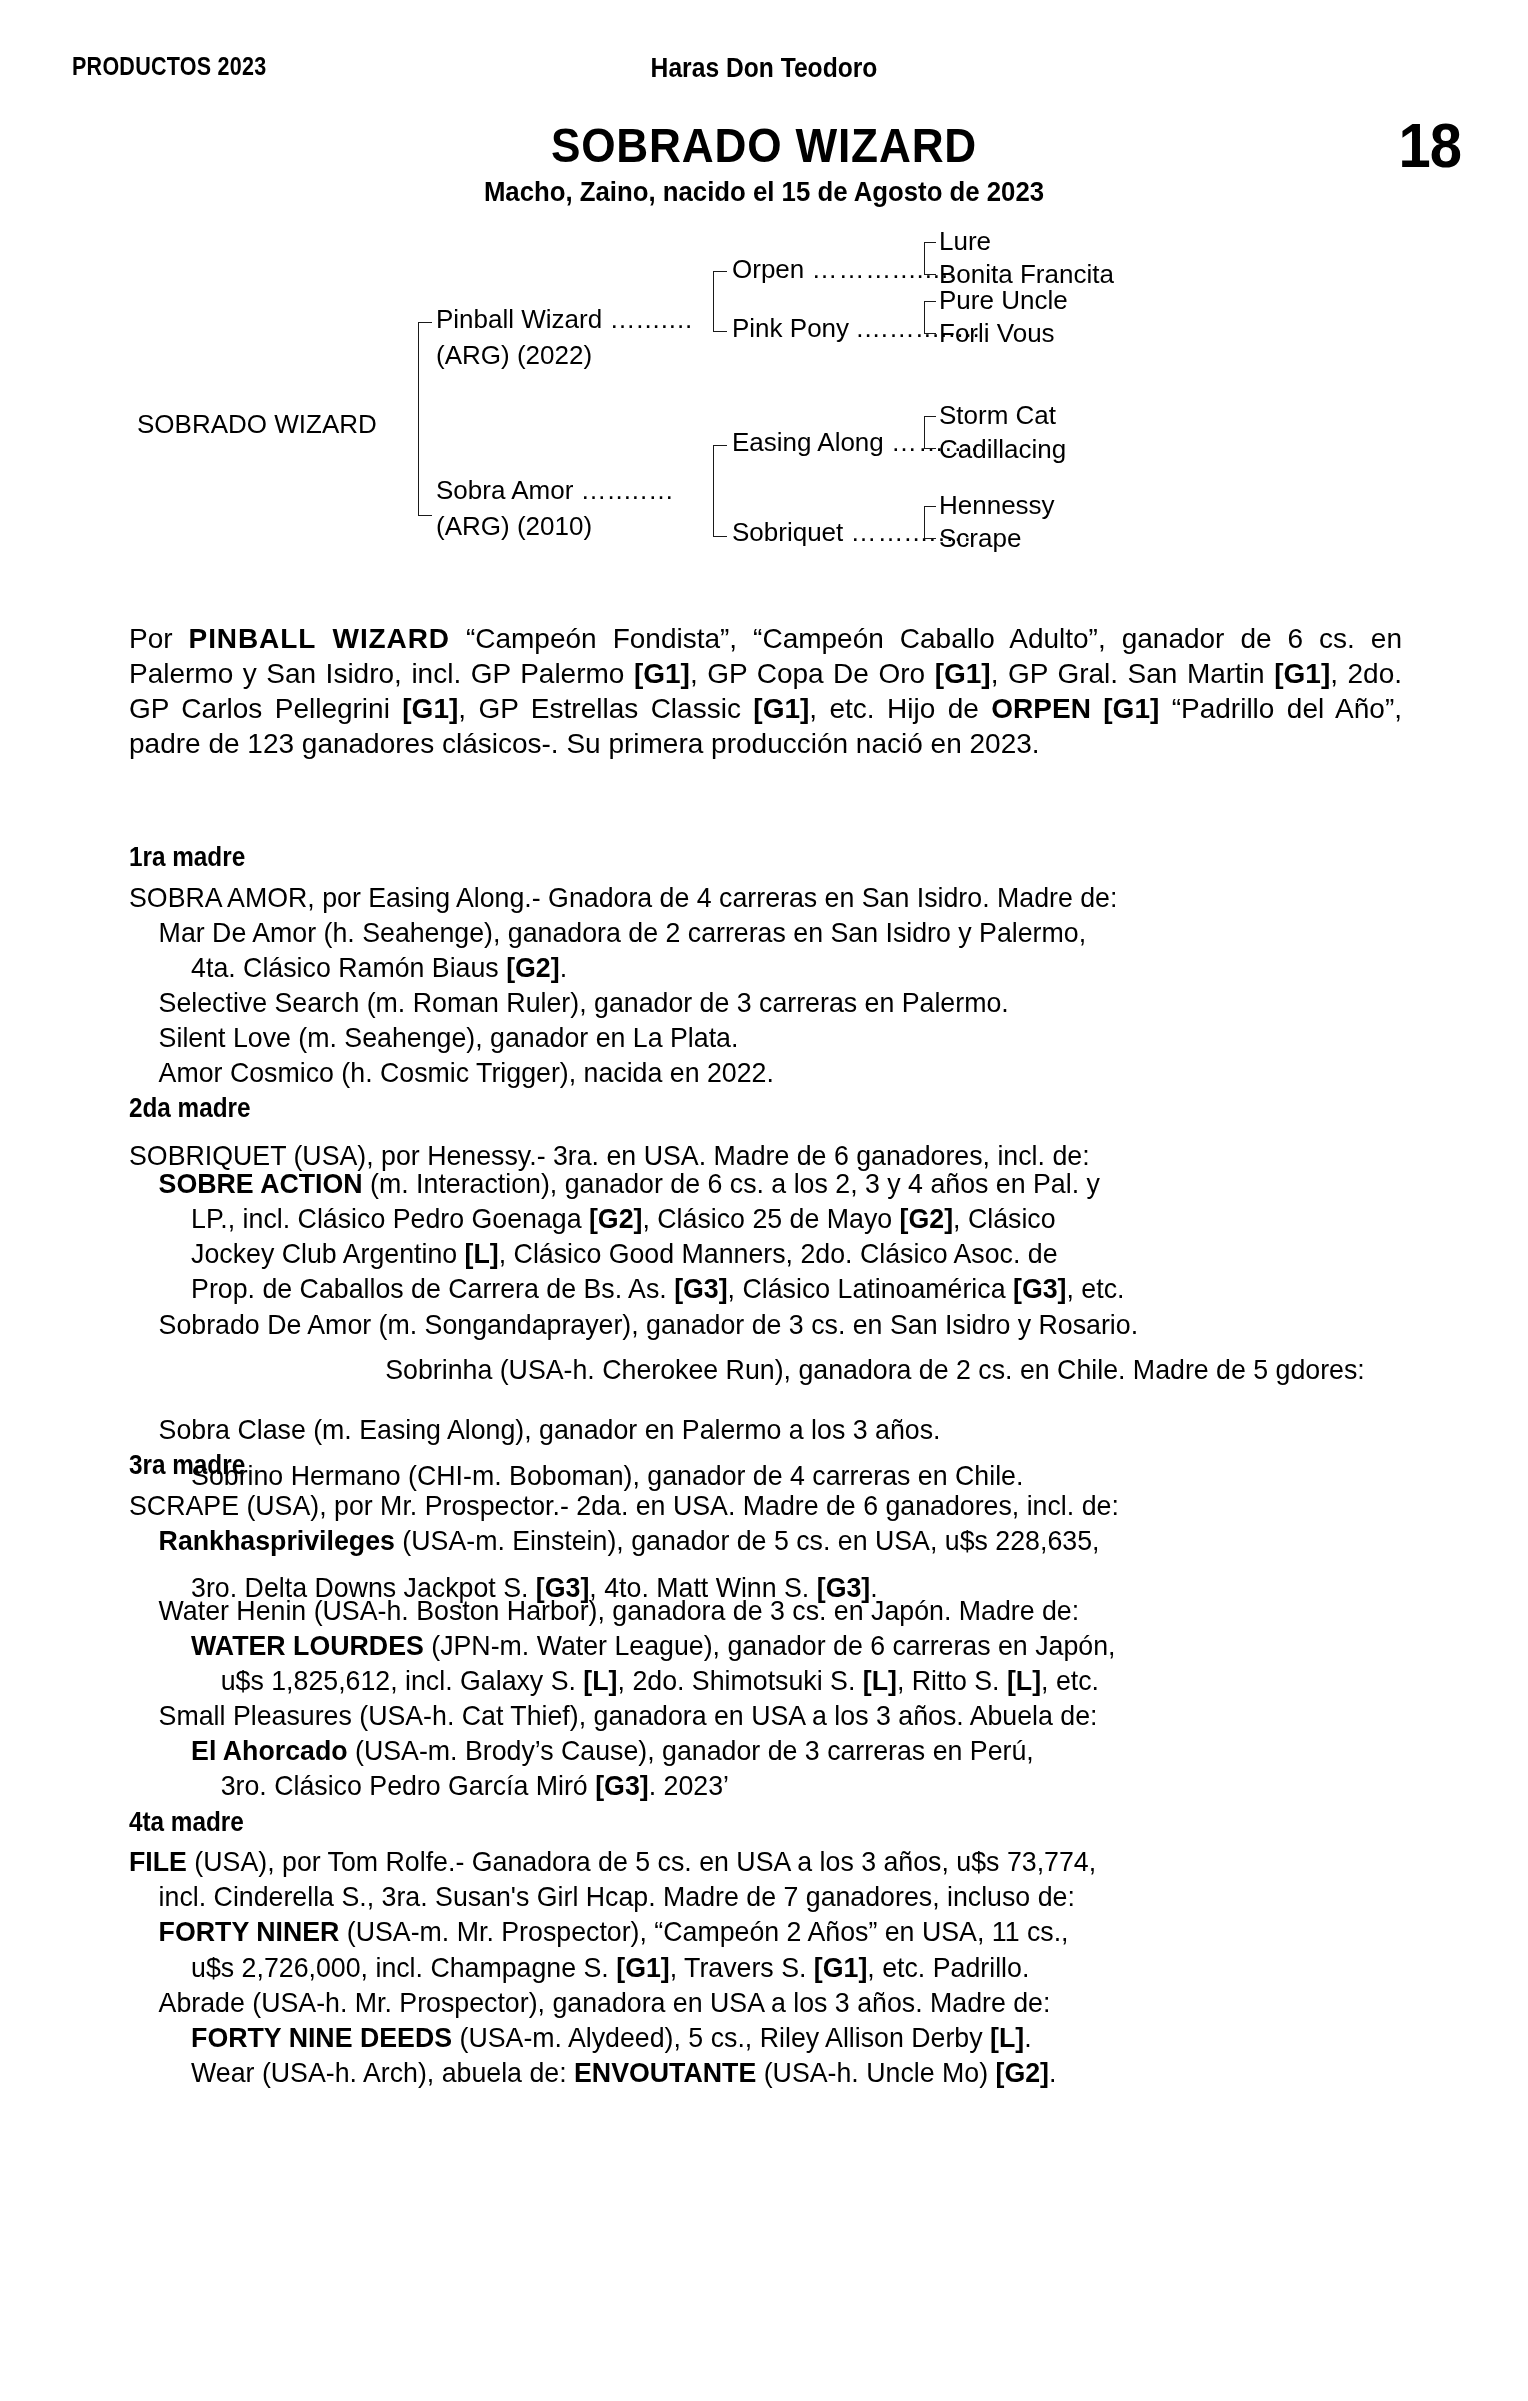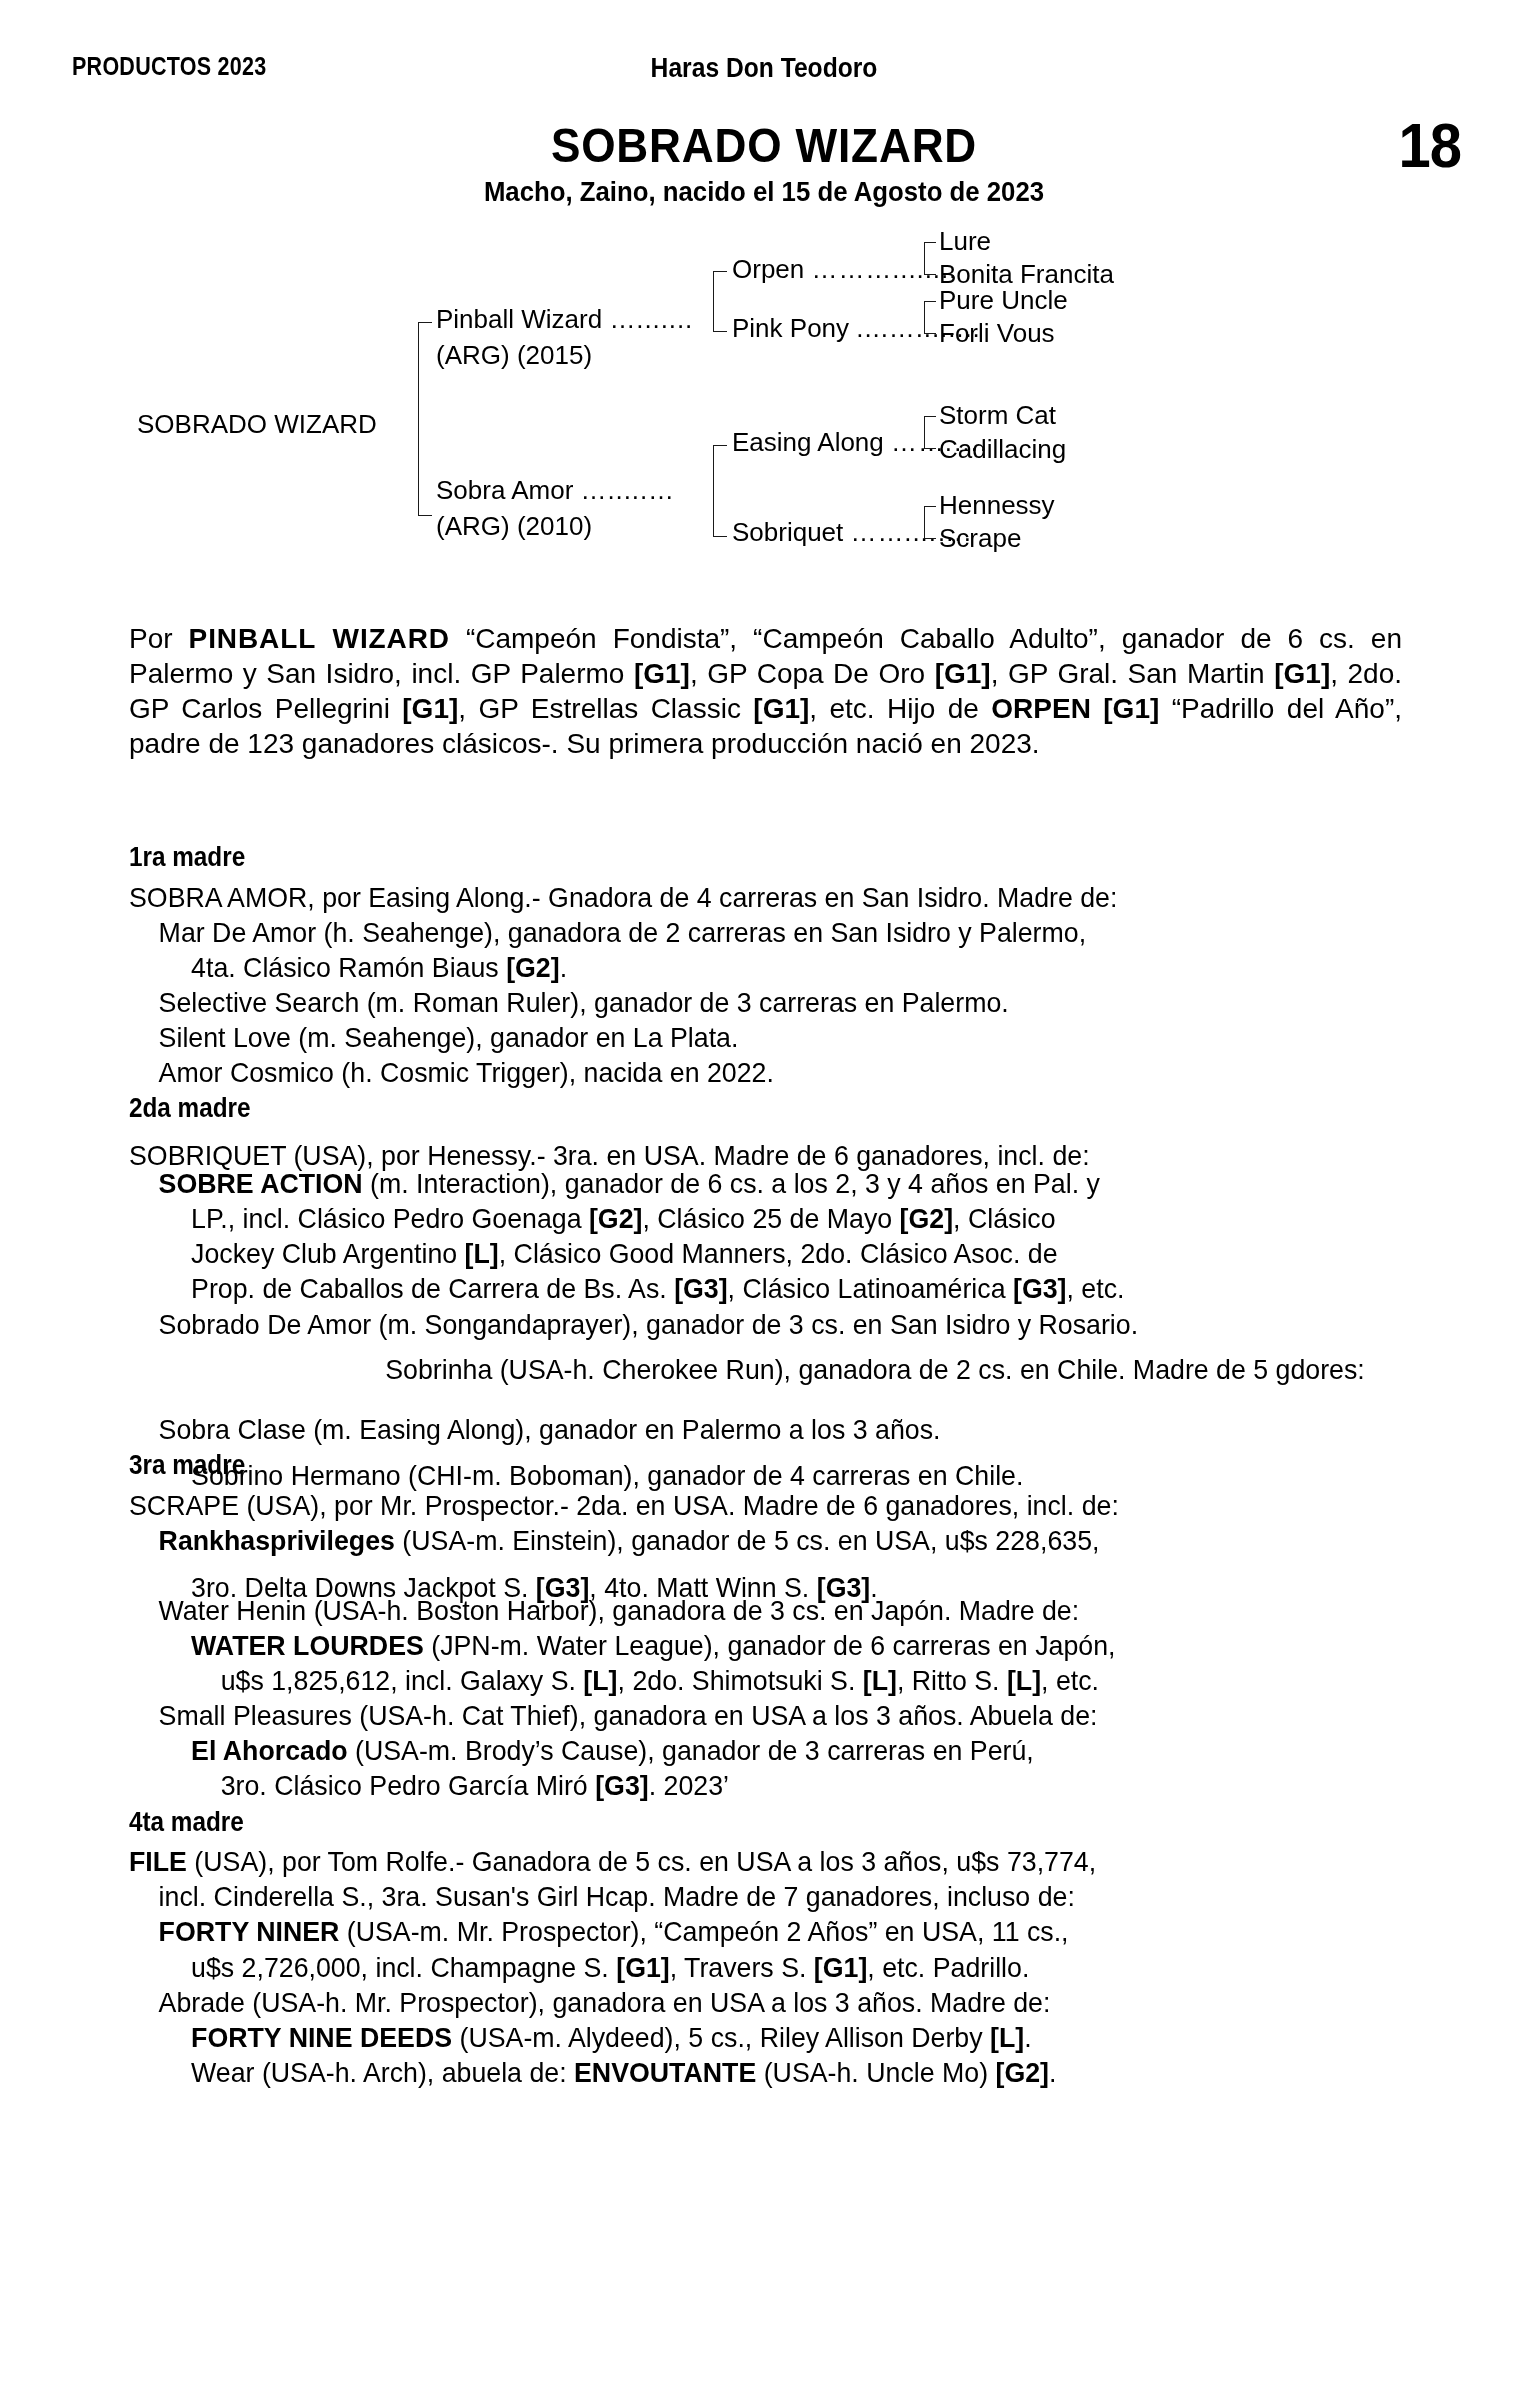--- a/index.html
+++ b/index.html
@@ -92,21 +92,21 @@
   <div class="subtitle">Macho, Zaino, nacido el 15 de Agosto de 2023</div>
   <div class="lot-number">18</div>
 
   <div class="ped">
 
     <span class="nm" id="p-subject" style="left:137px; top:161px;">SOBRADO WIZARD</span>
 
     <div class="brk" style="left:418px; top:74px; width:13px; height:192px;"></div>
 
     <span class="nm" style="left:436px; top:56px;"><span>Pinball Wizard</span> <span class="dots">….......</span></span>
-    <span class="nm" style="left:436px; top:92px;">(ARG) (2015)</span>
+    <span class="nm" style="left:436px; top:92px;">(ARG) (2022)</span>
 
     <span class="nm" style="left:436px; top:227px;"><span>Sobra Amor</span> <span class="dots">….....…</span></span>
     <span class="nm" style="left:436px; top:263px;">(ARG) (2010)</span>
 
     <div class="brk" style="left:713px; top:23px; width:13px; height:59px;"></div>
     <div class="brk" style="left:713px; top:197px; width:13px; height:90px;"></div>
 
     <span class="nm" style="left:732px; top:5.5px;"><span>Orpen</span> <span class="dots">………........</span></span>
     <span class="nm" style="left:732px; top:65px;"><span>Pink Pony</span> <span class="dots">....…........</span></span>
     <span class="nm" style="left:732px; top:179px;"><span>Easing Along</span> <span class="dots">…….….</span></span>

